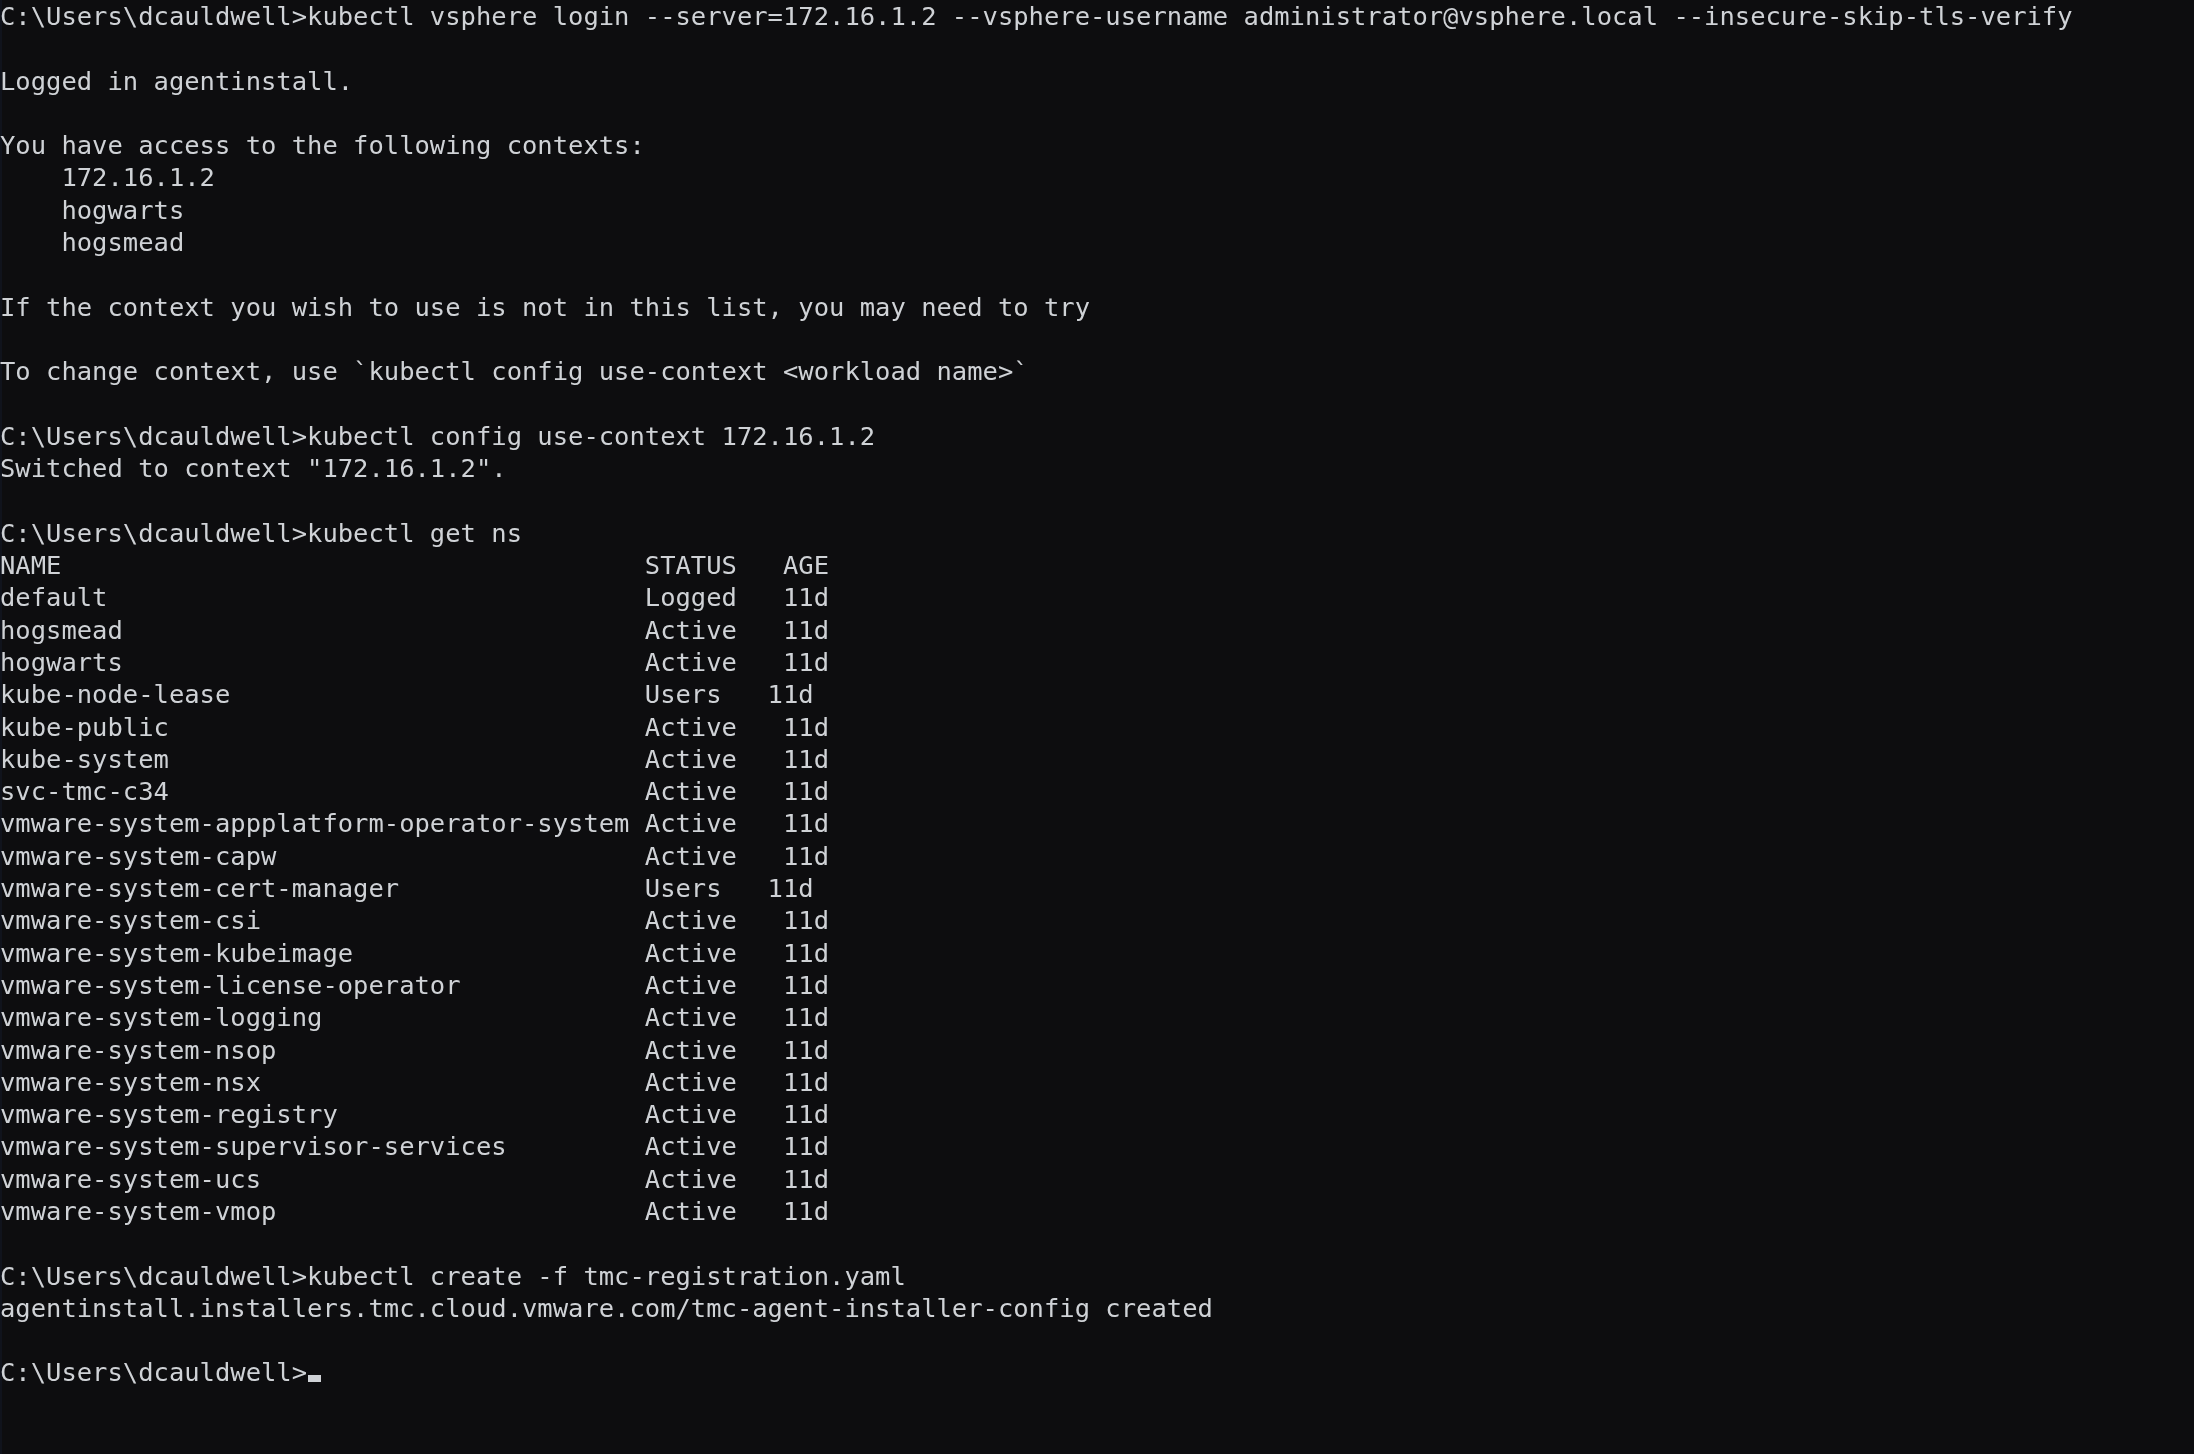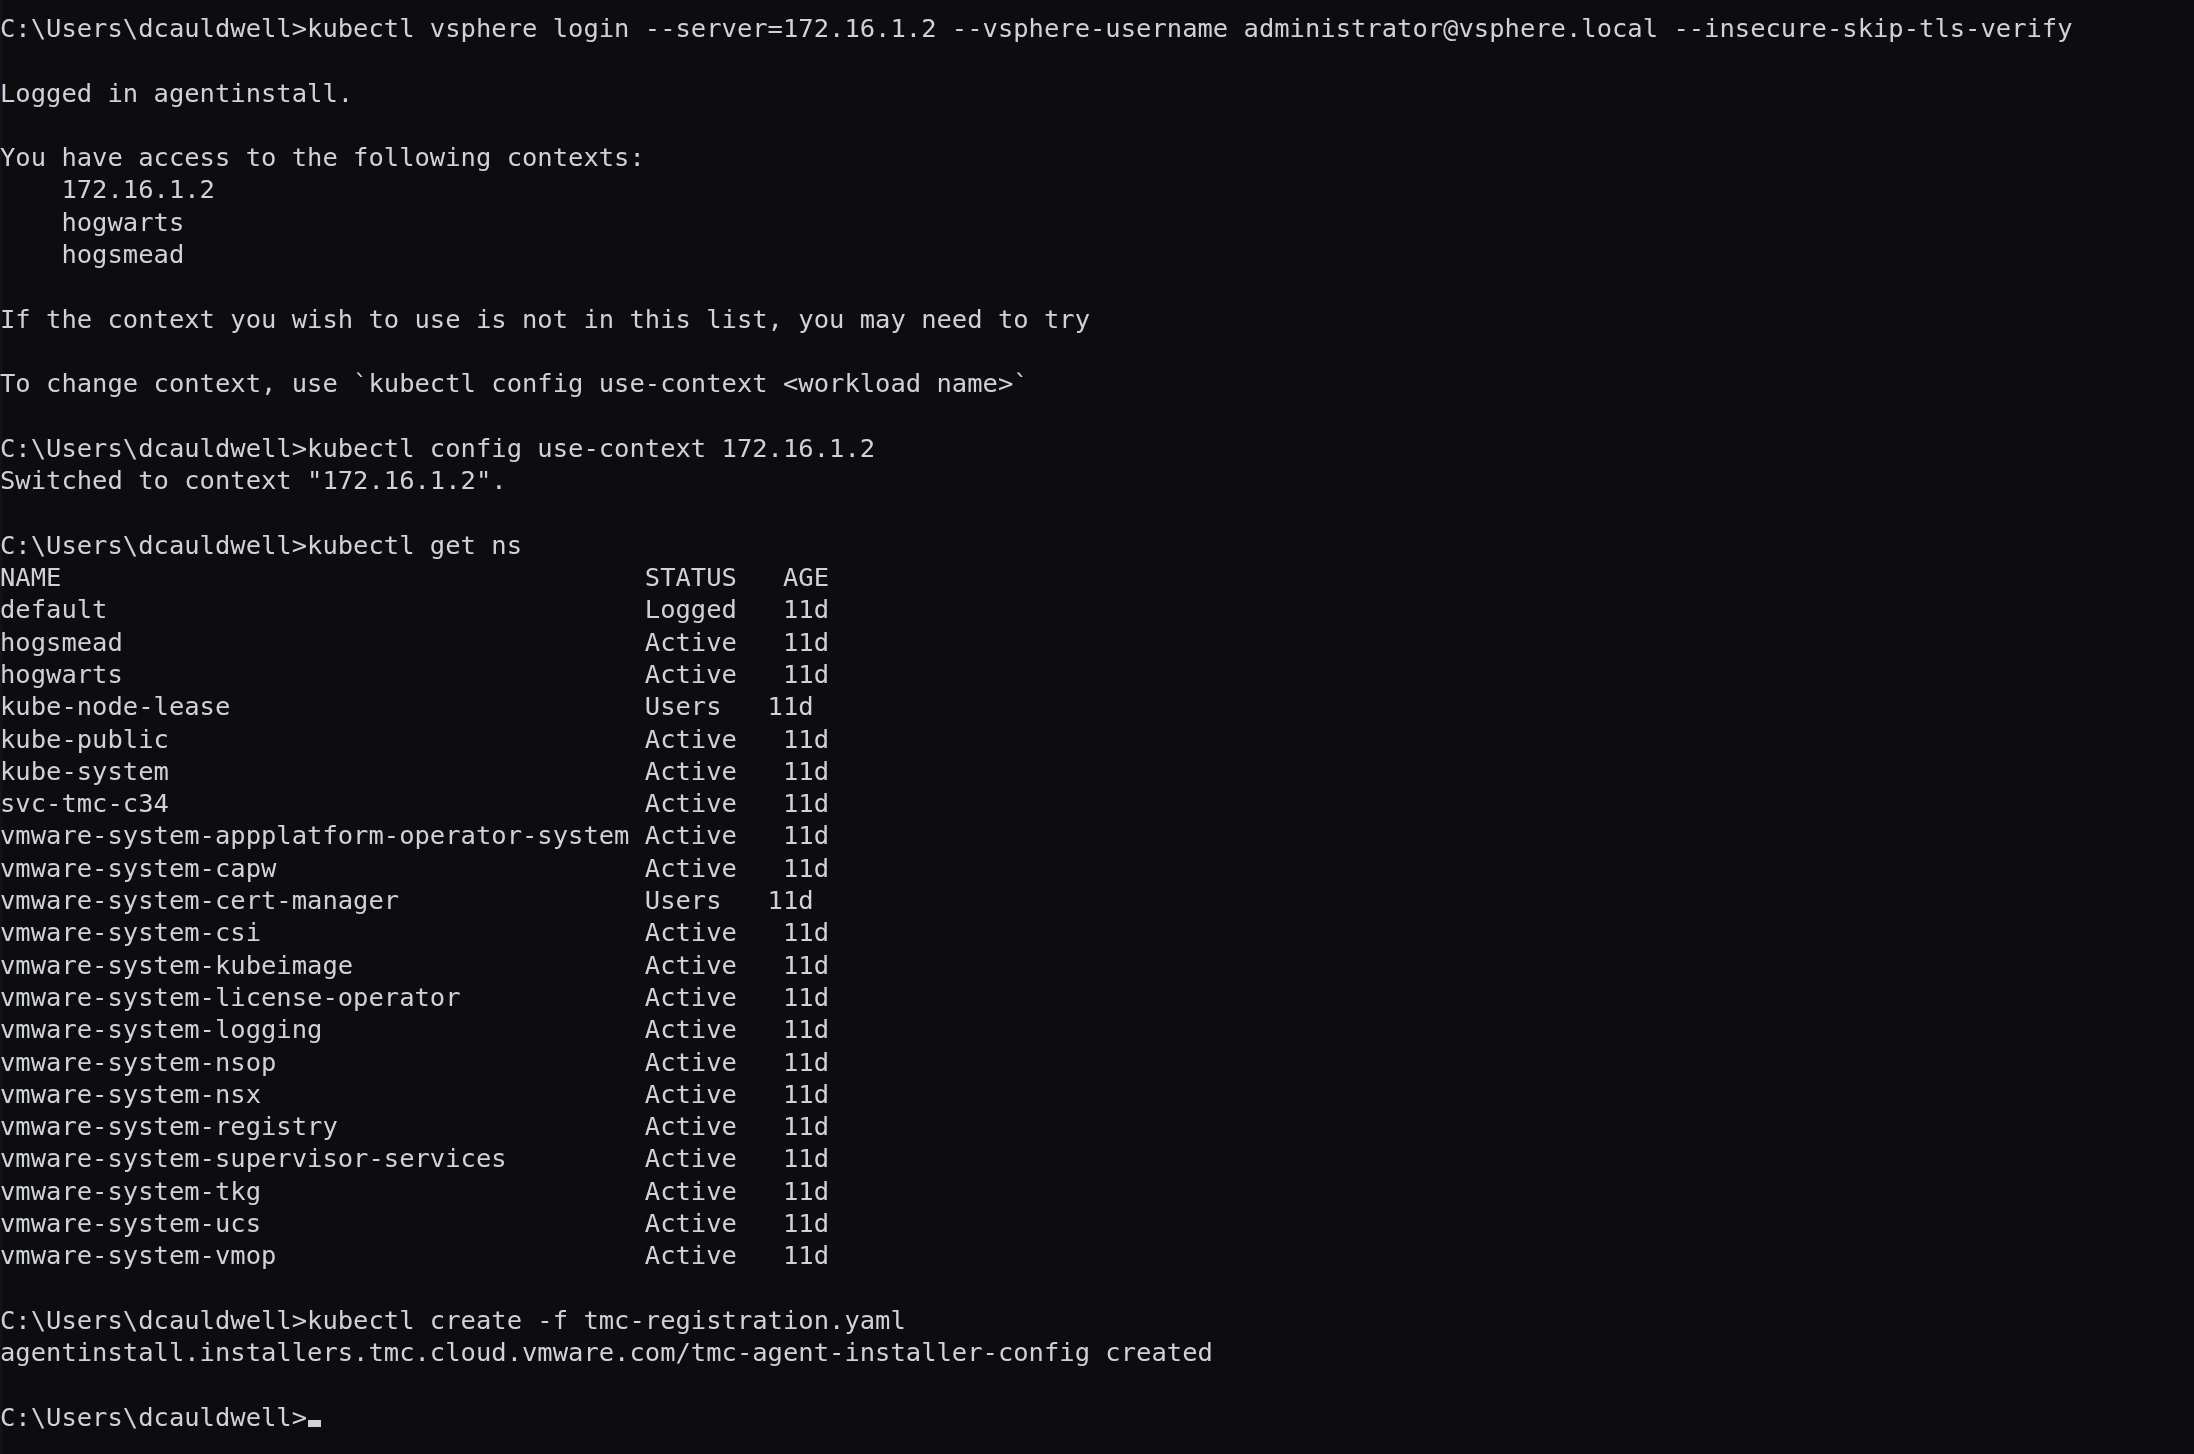--- a/index.html
+++ b/index.html
@@ -26,21 +26,21 @@
     left: 0;
     top: 0;
     width: 2px;
     height: 100%;
     background: #10131c;
     pointer-events: none;
   }
   #screen {
     position: absolute;
     left: 0px;
-    top: 12px;
+    top: 0px;
     width: 2194px;
   }
   .line {
     white-space: pre;
     height: 32.3px;
     display: block;
     font-family: "DejaVu Sans Mono", "Liberation Mono", monospace;
   }
   .blank {
     white-space: pre;
@@ -96,21 +96,20 @@
     <span class="line">vmware-system-capw                        Active   11d</span>
     <span class="line">vmware-system-cert-manager                Users   11d</span>
     <span class="line">vmware-system-csi                         Active   11d</span>
     <span class="line">vmware-system-kubeimage                   Active   11d</span>
     <span class="line">vmware-system-license-operator            Active   11d</span>
     <span class="line">vmware-system-logging                     Active   11d</span>
     <span class="line">vmware-system-nsop                        Active   11d</span>
     <span class="line">vmware-system-nsx                         Active   11d</span>
     <span class="line">vmware-system-registry                    Active   11d</span>
     <span class="line">vmware-system-supervisor-services         Active   11d</span>
-    <span class="line">vmware-system-tkg                         Active   11d</span>
     <span class="line">vmware-system-ucs                         Active   11d</span>
     <span class="line">vmware-system-vmop                        Active   11d</span>
     <span class="blank"> </span>
 
     <span class="line">C:\Users\dcauldwell&gt;kubectl create -f tmc-registration.yaml</span>
     <span class="line">agentinstall.installers.tmc.cloud.vmware.com/tmc-agent-installer-config created</span>
     <span class="blank"> </span>
 
     <span class="line"><span>C:\Users\dcauldwell&gt;</span><span class="cursor"></span></span>
 

